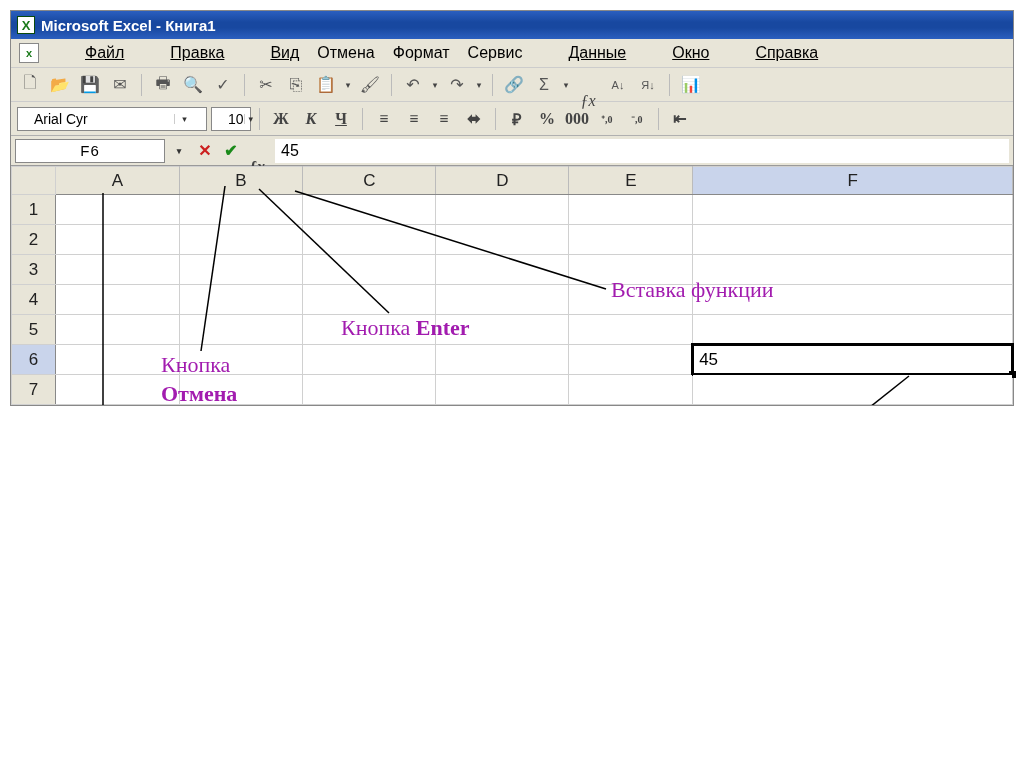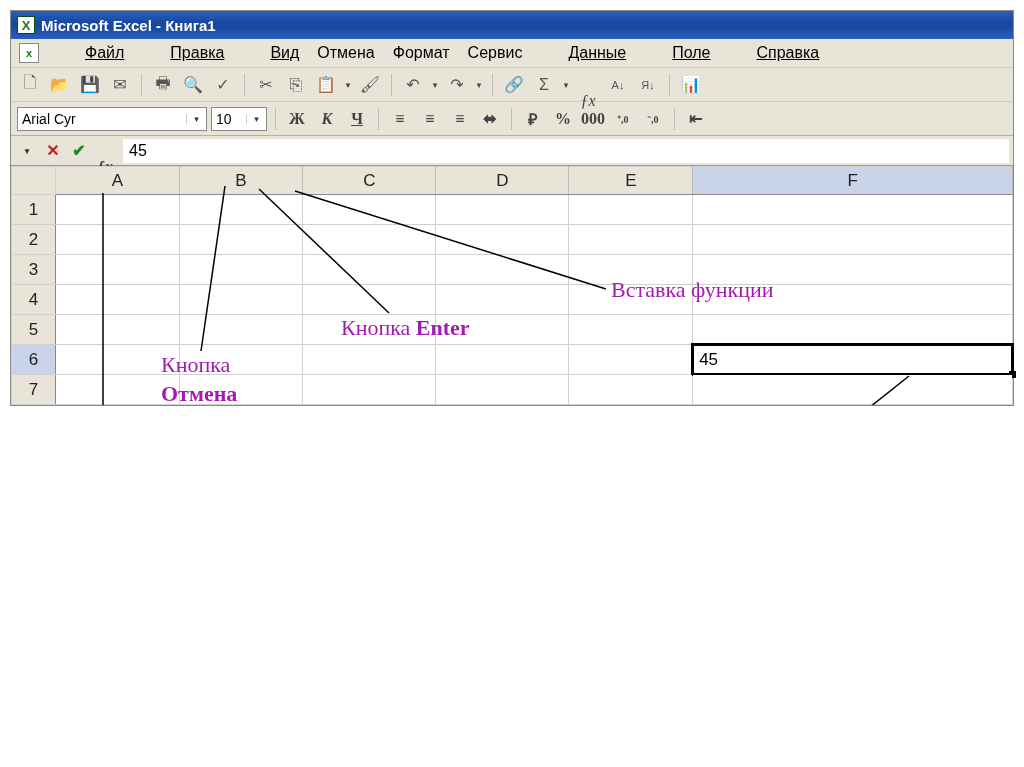--- a/index.html
+++ b/index.html
@@ -93,32 +93,32 @@
     align-items: center;
     border-bottom: 1px solid #b0b0b0;
     height: 34px;
   }
   .combo {
     background: #fff;
     border: 1px solid #888;
     height: 24px;
     display: inline-flex;
     align-items: center;
-    padding: 0 4px;
+    padding: 0 16px;
     gap: 0;
     font-size: 14px;
   }
   .combo .arrow {
     width: 16px; text-align: center; font-size: 9px; color: #333;
     cursor: pointer;
     border-left: 1px solid #ccc;
     padding-left: 4px;
   }
   .font-combo { width: 190px; }
-  .size-combo { width: 56px; }
+  .size-combo { width: 40px; }
   .fmt-btn {
     width: 26px; height: 26px;
     display: inline-flex; align-items: center; justify-content: center;
     font-size: 16px; font-weight: bold; font-family: "Times New Roman", serif;
     cursor: pointer; color: #444;
     border: 1px solid transparent;
   }
   .italic { font-style: italic; }
   .underline { text-decoration: underline; }
 
@@ -251,21 +251,21 @@
 
   <div class="menubar">
     <span class="doc-icon">x</span>
     <span class="menu-item"><span class="ul">Файл</span></span>
     <span class="menu-item"><span class="ul">Правка</span></span>
     <span class="menu-item"><span class="ul">Вид</span></span>
     <span class="menu-item"><span>Отмена</span></span>
     <span class="menu-item"><span>Формат</span></span>
     <span class="menu-item"><span>Сервис</span></span>
     <span class="menu-item"><span class="ul">Данные</span></span>
-    <span class="menu-item"><span class="ul">Поле</span></span>
+    <span class="menu-item"><span class="ul">Окно</span></span>
     <span class="menu-item"><span class="ul">Справка</span></span>
   </div>
 
   <div class="toolbar">
     <span class="tbtn">🗋</span>
     <span class="tbtn">📂</span>
     <span class="tbtn">💾</span>
     <span class="tbtn">✉</span>
     <span class="sep"></span>
     <span class="tbtn">🖶</span>
@@ -315,20 +315,23 @@
     <span class="fmt-btn">₽</span>
     <span class="fmt-btn">%</span>
     <span class="fmt-btn" style="font-size:16px">000</span>
     <span class="fmt-btn" style="font-size:10px">⁺,0</span>
     <span class="fmt-btn" style="font-size:10px">⁻,0</span>
     <span class="sep"></span>
     <span class="fmt-btn">⇤</span>
   </div>
 
   <div class="formula-row">
+    <span class="name-box">
+      <span>F6</span>
+    </span>
     <span class="fb-btn" style="font-size:9px;color:#333">▾</span>
     <span class="fb-btn cancel-x">✕</span>
     <span class="fb-btn enter-check">✔</span>
     <span class="fb-btn fx-label">ƒx</span>
     <span class="formula-input">
       <span>45</span>
     </span>
   </div>
 
   <div class="grid-area">

